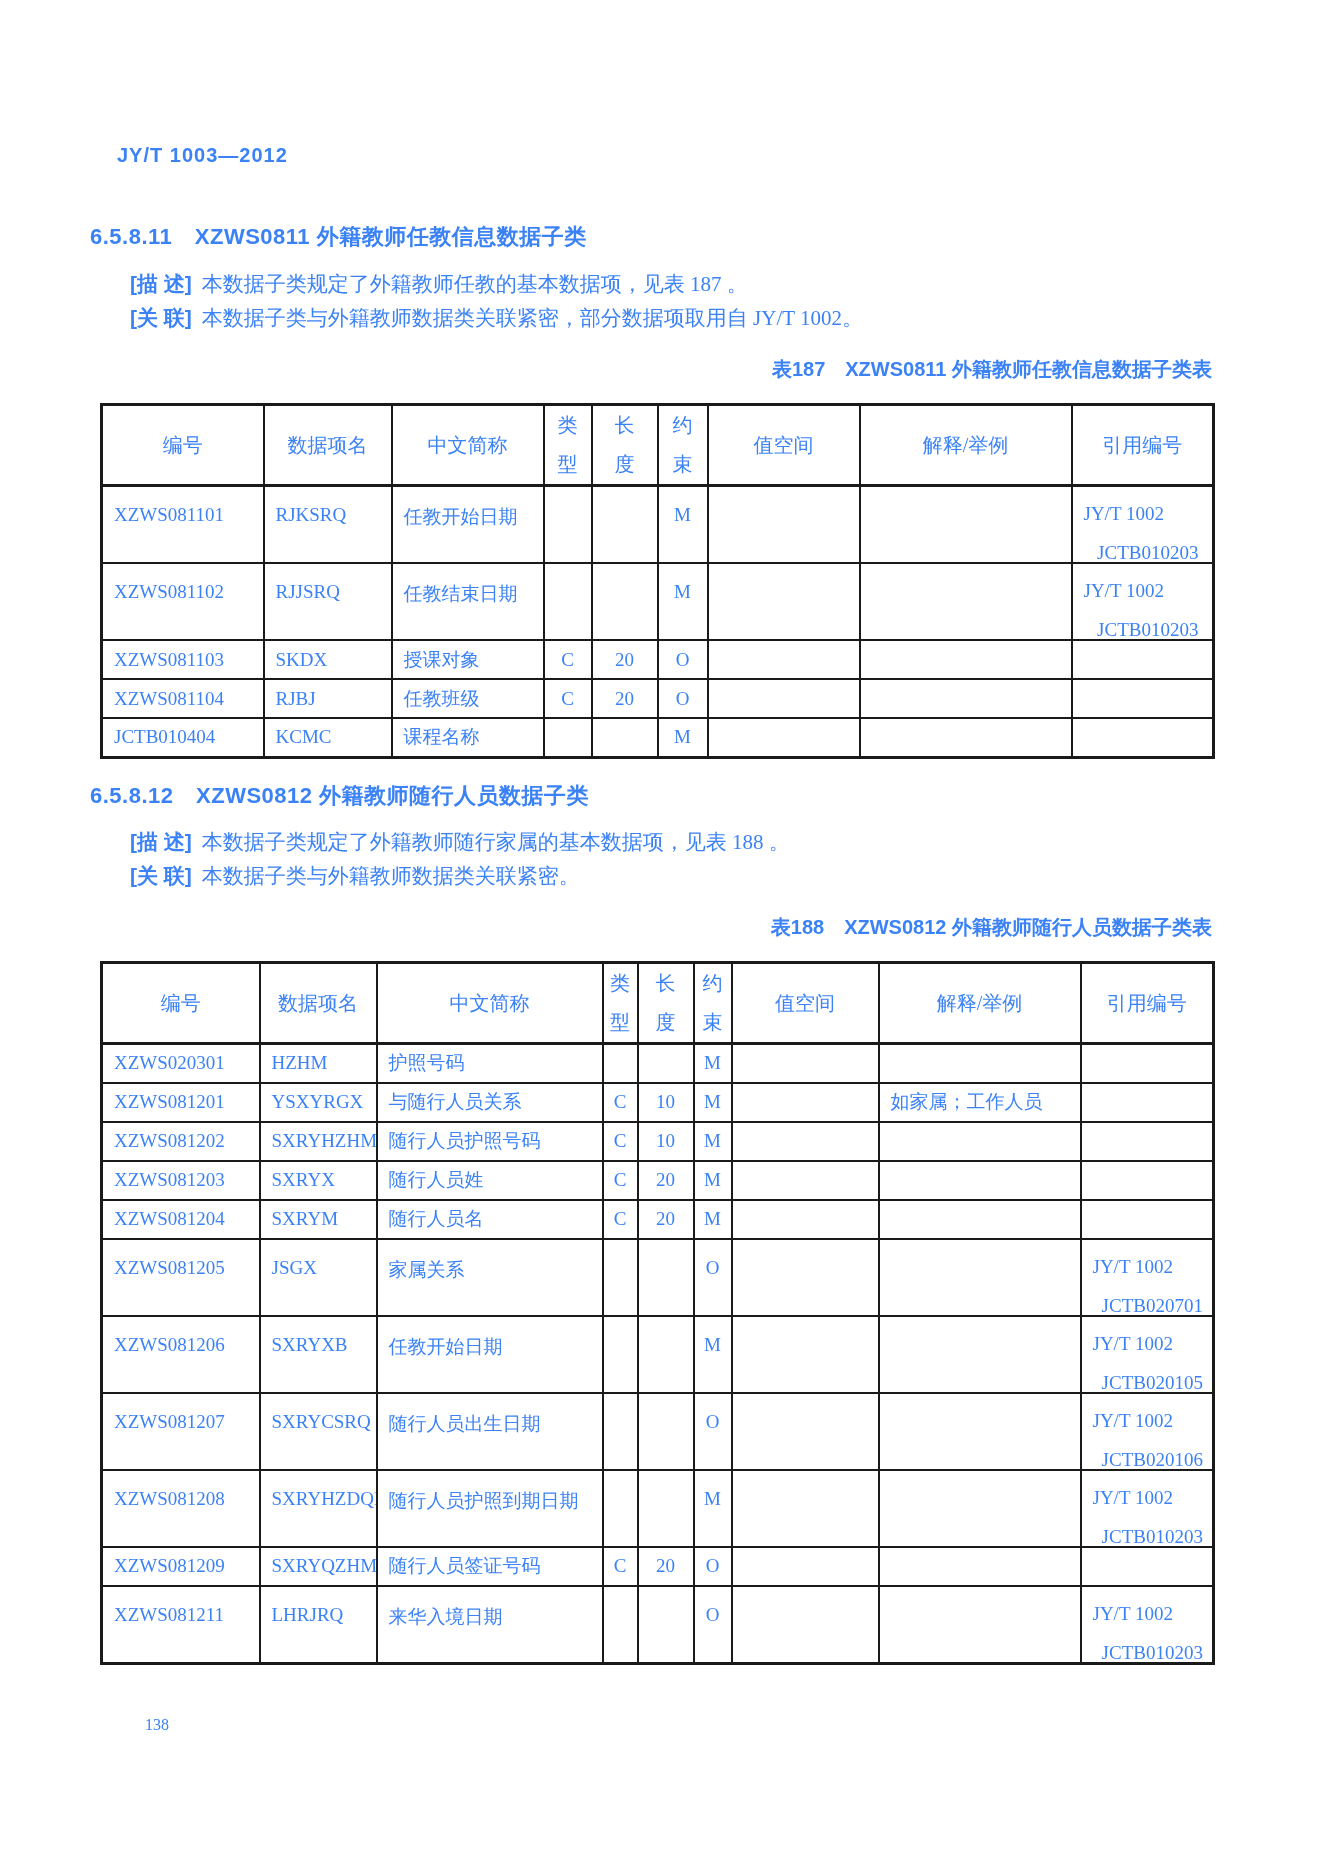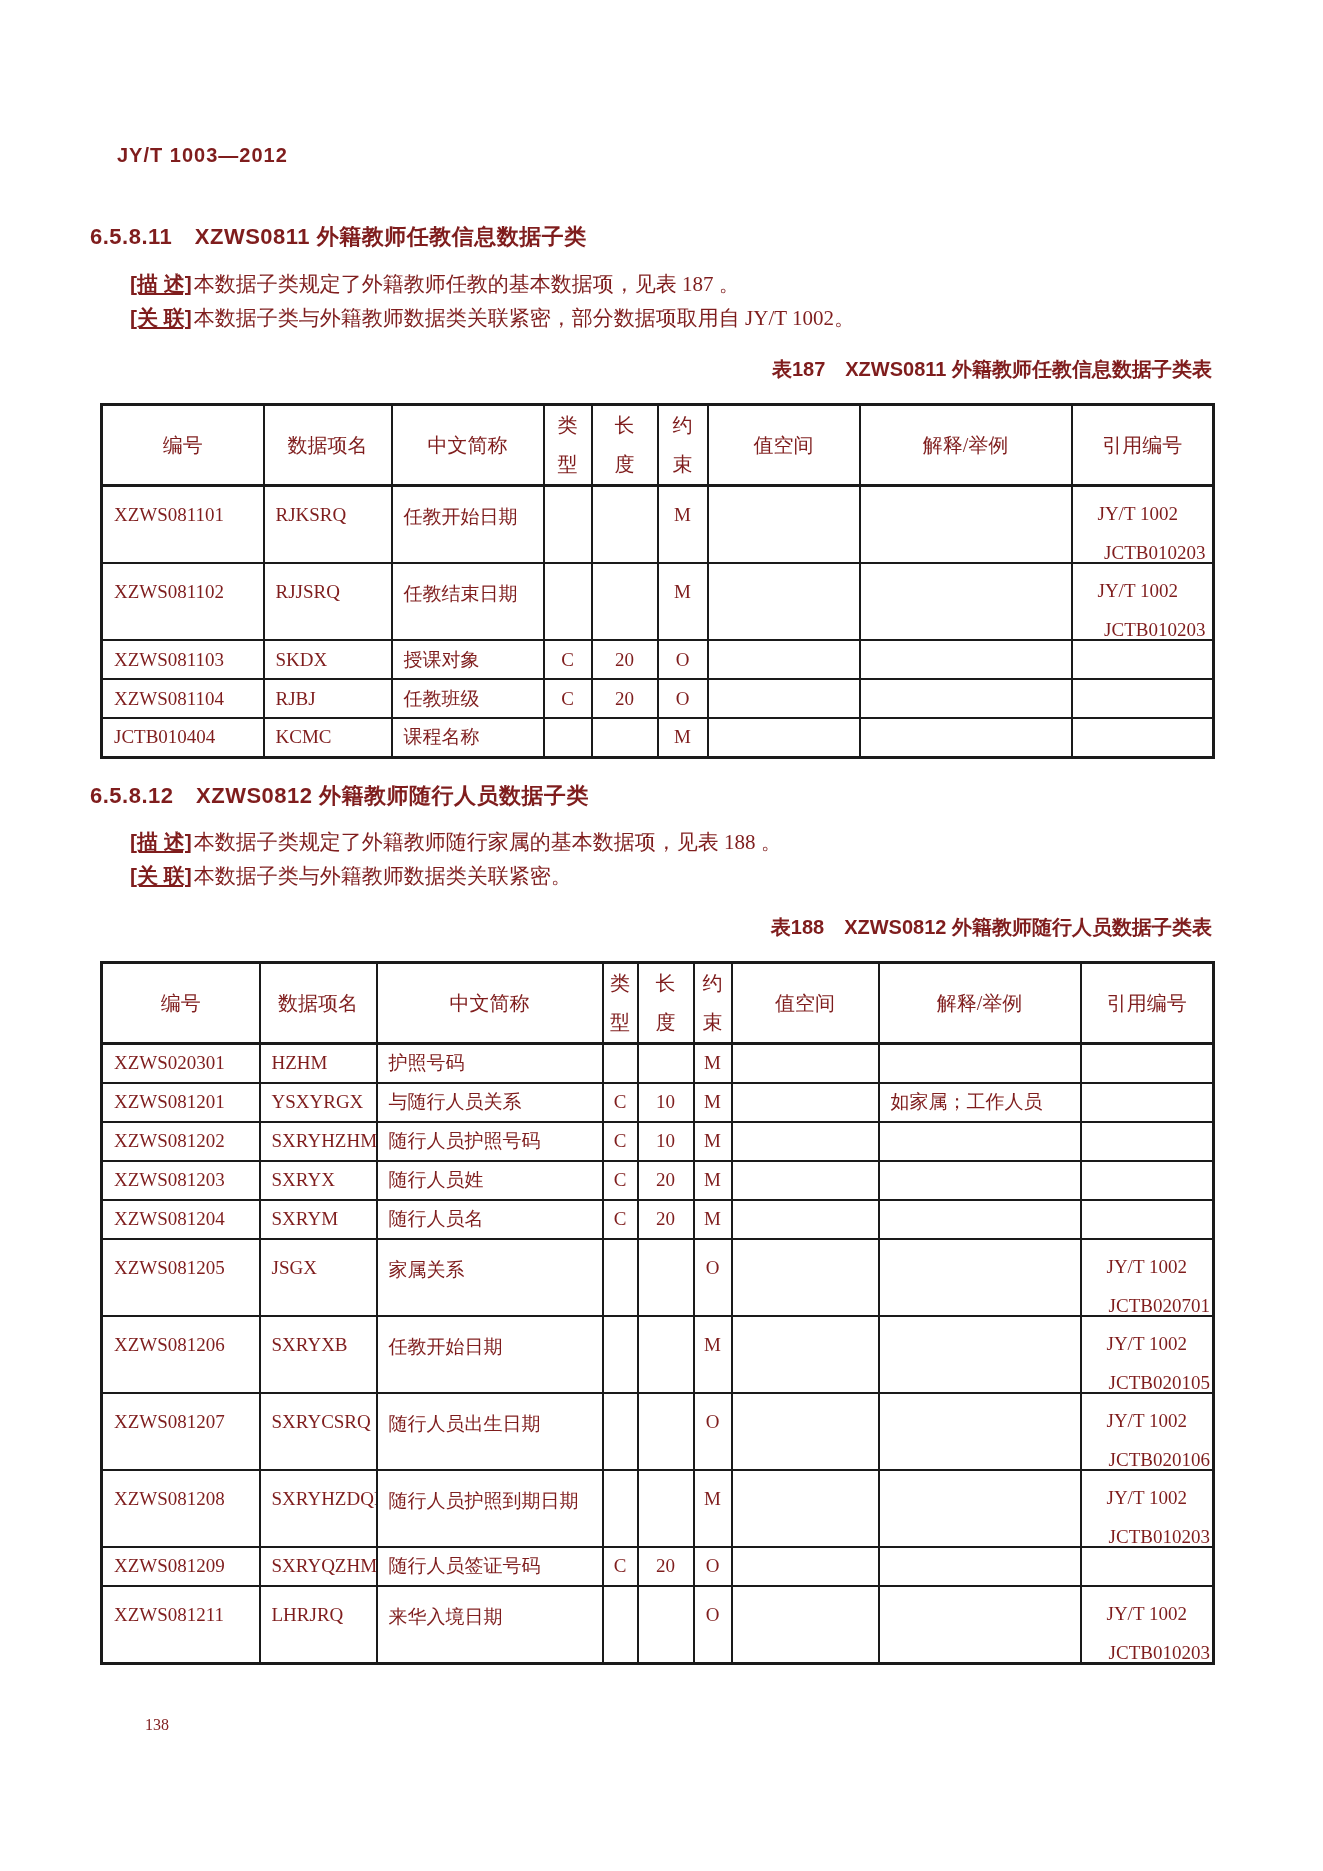--- a/index.html
+++ b/index.html
@@ -1,21 +1,21 @@
 <!DOCTYPE html>
 <html><head>
 <meta charset="utf-8">
 <style>
   html,body{margin:0;padding:0;background:#ffffff;}
   .page{
     position:relative;
     width:1297px;height:1871px;
     background:#ffffff;
     font-family:"Liberation Serif","DejaVu Serif",serif;
-    color:#7f1d1d;
+    color:#3b82f6;
     overflow:hidden;
   }
   .doc-header{
     position:absolute;left:117px;top:144px;
     font-family:"Liberation Sans","DejaVu Sans",sans-serif;
     font-weight:bold;font-size:20px;letter-spacing:1px;
   }
   .sec-heading{
     position:absolute;left:90px;
     font-family:"Liberation Sans","DejaVu Sans",sans-serif;
@@ -26,21 +26,21 @@
   .para{
     position:absolute;left:130px;
     font-size:21px;white-space:nowrap;
   }
   .pos-p1{top:270px;}
   .pos-p2{top:304px;}
   .pos-p3{top:828px;text-align:center;}
   .pos-p4{top:862px;}
   .plabel{
     font-family:"Liberation Sans","DejaVu Sans",sans-serif;
-    font-weight:bold;margin-right:2px;text-decoration:underline;
+    font-weight:bold;margin-right:10px;
   }
   .tbl-title{
     position:absolute;left:100px;width:1112px;text-align:right;
     font-family:"Liberation Sans","DejaVu Sans",sans-serif;
     font-weight:bold;font-size:20px;
   }
   .pos-t1{top:356px;}
   .pos-t2{top:914px;}
   table.dtable{
     position:absolute;left:100px;
@@ -67,21 +67,21 @@
     line-height:1.95;word-break:break-all;
     text-align:center;
   }
   tr.short{height:39px;}
   tr.tall{height:77px;}
   tr.short td{vertical-align:middle;}
   tr.tall td{vertical-align:top;padding-top:17px;}
   table.dtable td{font-size:19px;text-align:left;}
   table.dtable td.ctr{text-align:center;padding:0;}
   tr.tall td.ctr{padding-top:17px;}
-  td.ref div{line-height:1;margin-left:14px;}
+  td.ref div{line-height:1;}
   td.ref div + div{margin-top:20px;text-align:center;}
   .page-number{
     position:absolute;left:145px;top:1716px;
     font-size:16px;
   }
 </style>
 </head>
 <body>
 
 <div class="page">

